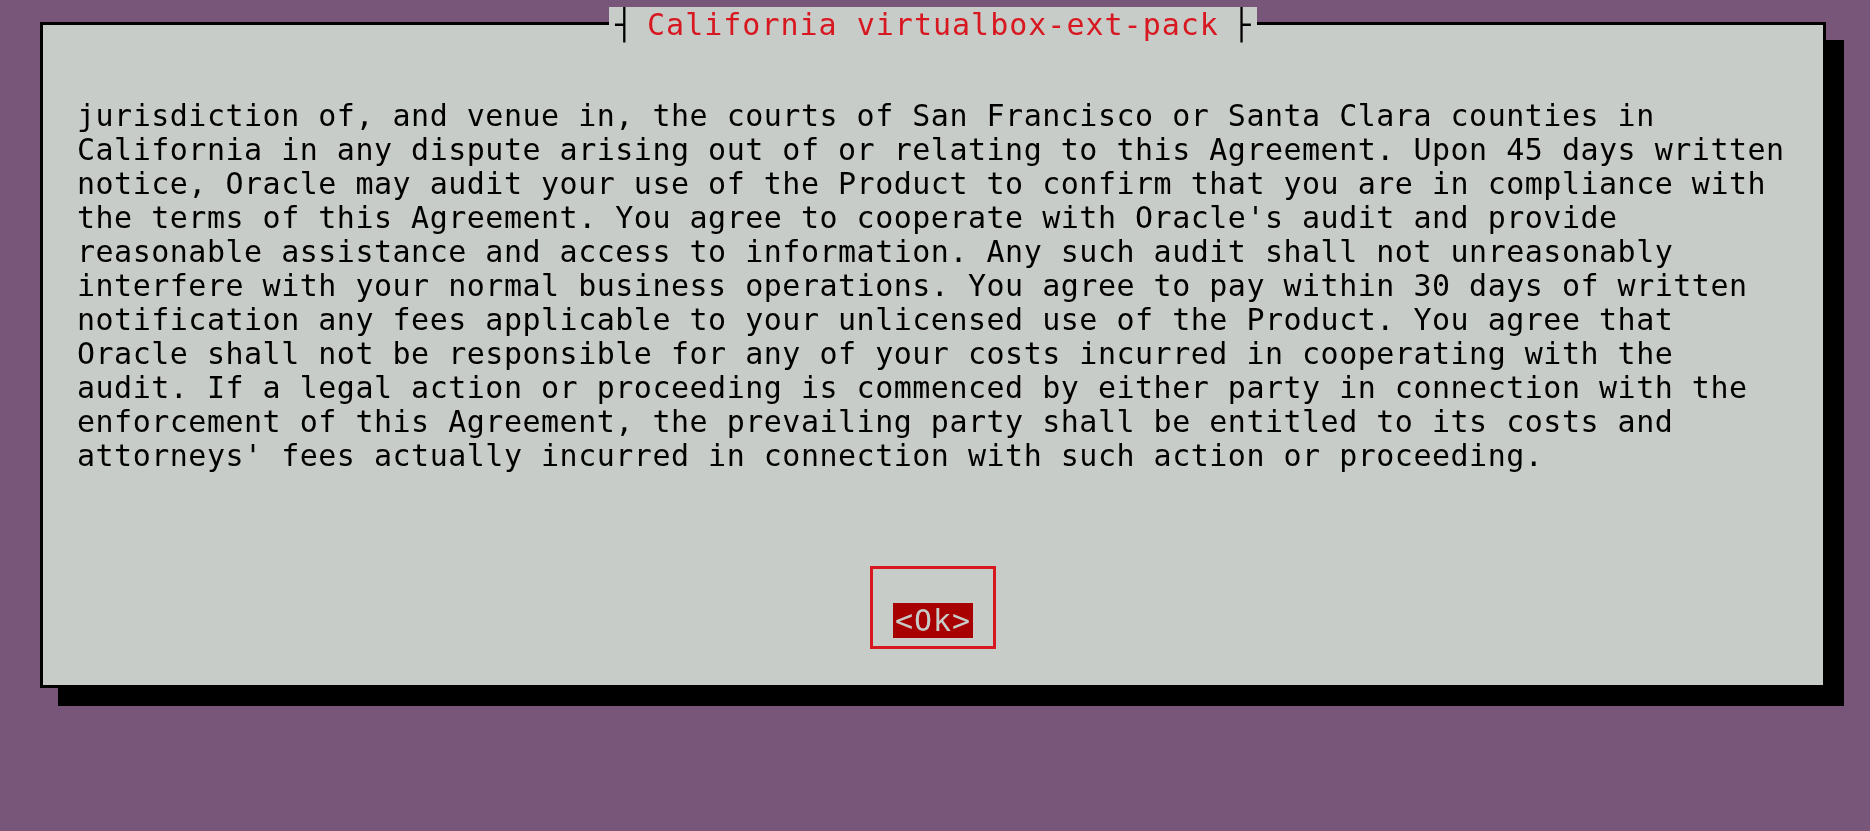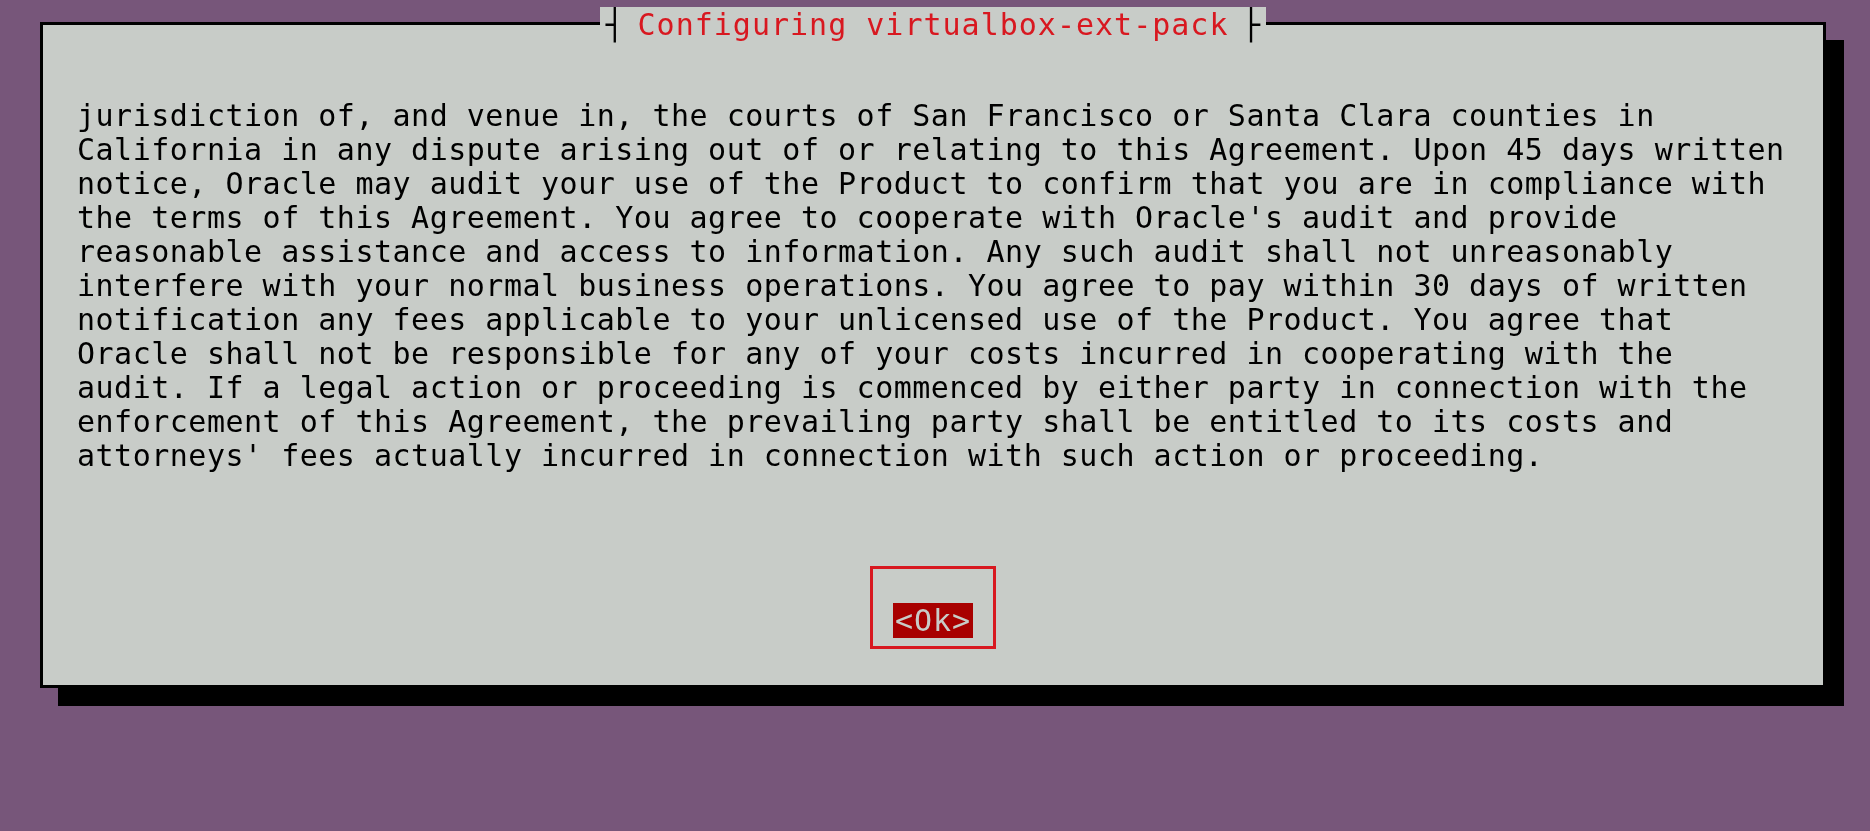--- a/index.html
+++ b/index.html
@@ -94,21 +94,21 @@
   </style>
 </head>
 <body>
 
 <div class="dialog-shadow"></div>
 
 <div class="dialog">
   <div class="title-wrap">
     <span class="title-inner">
       <span class="title-pipe">┤</span>
-      <span class="title-text">Configuring virtualbox-ext-pack</span>
+      <span class="title-text">California virtualbox-ext-pack</span>
       <span class="title-pipe">├</span>
     </span>
   </div>
 
   <div class="body-text">jurisdiction of, and venue in, the courts of San Francisco or Santa Clara counties in California in any dispute arising out of or relating to this Agreement. Upon 45 days written notice, Oracle may audit your use of the Product to confirm that you are in compliance with the terms of this Agreement. You agree to cooperate with Oracle's audit and provide reasonable assistance and access to information. Any such audit shall not unreasonably interfere with your normal business operations. You agree to pay within 30 days of written notification any fees applicable to your unlicensed use of the Product. You agree that Oracle shall not be responsible for any of your costs incurred in cooperating with the audit. If a legal action or proceeding is commenced by either party in connection with the enforcement of this Agreement, the prevailing party shall be entitled to its costs and attorneys' fees actually incurred in connection with such action or proceeding.</div>
 
   <div class="ok-wrap">
     <span class="ok-frame">
       <button class="ok-button">&lt;Ok&gt;</button>
     </span>

